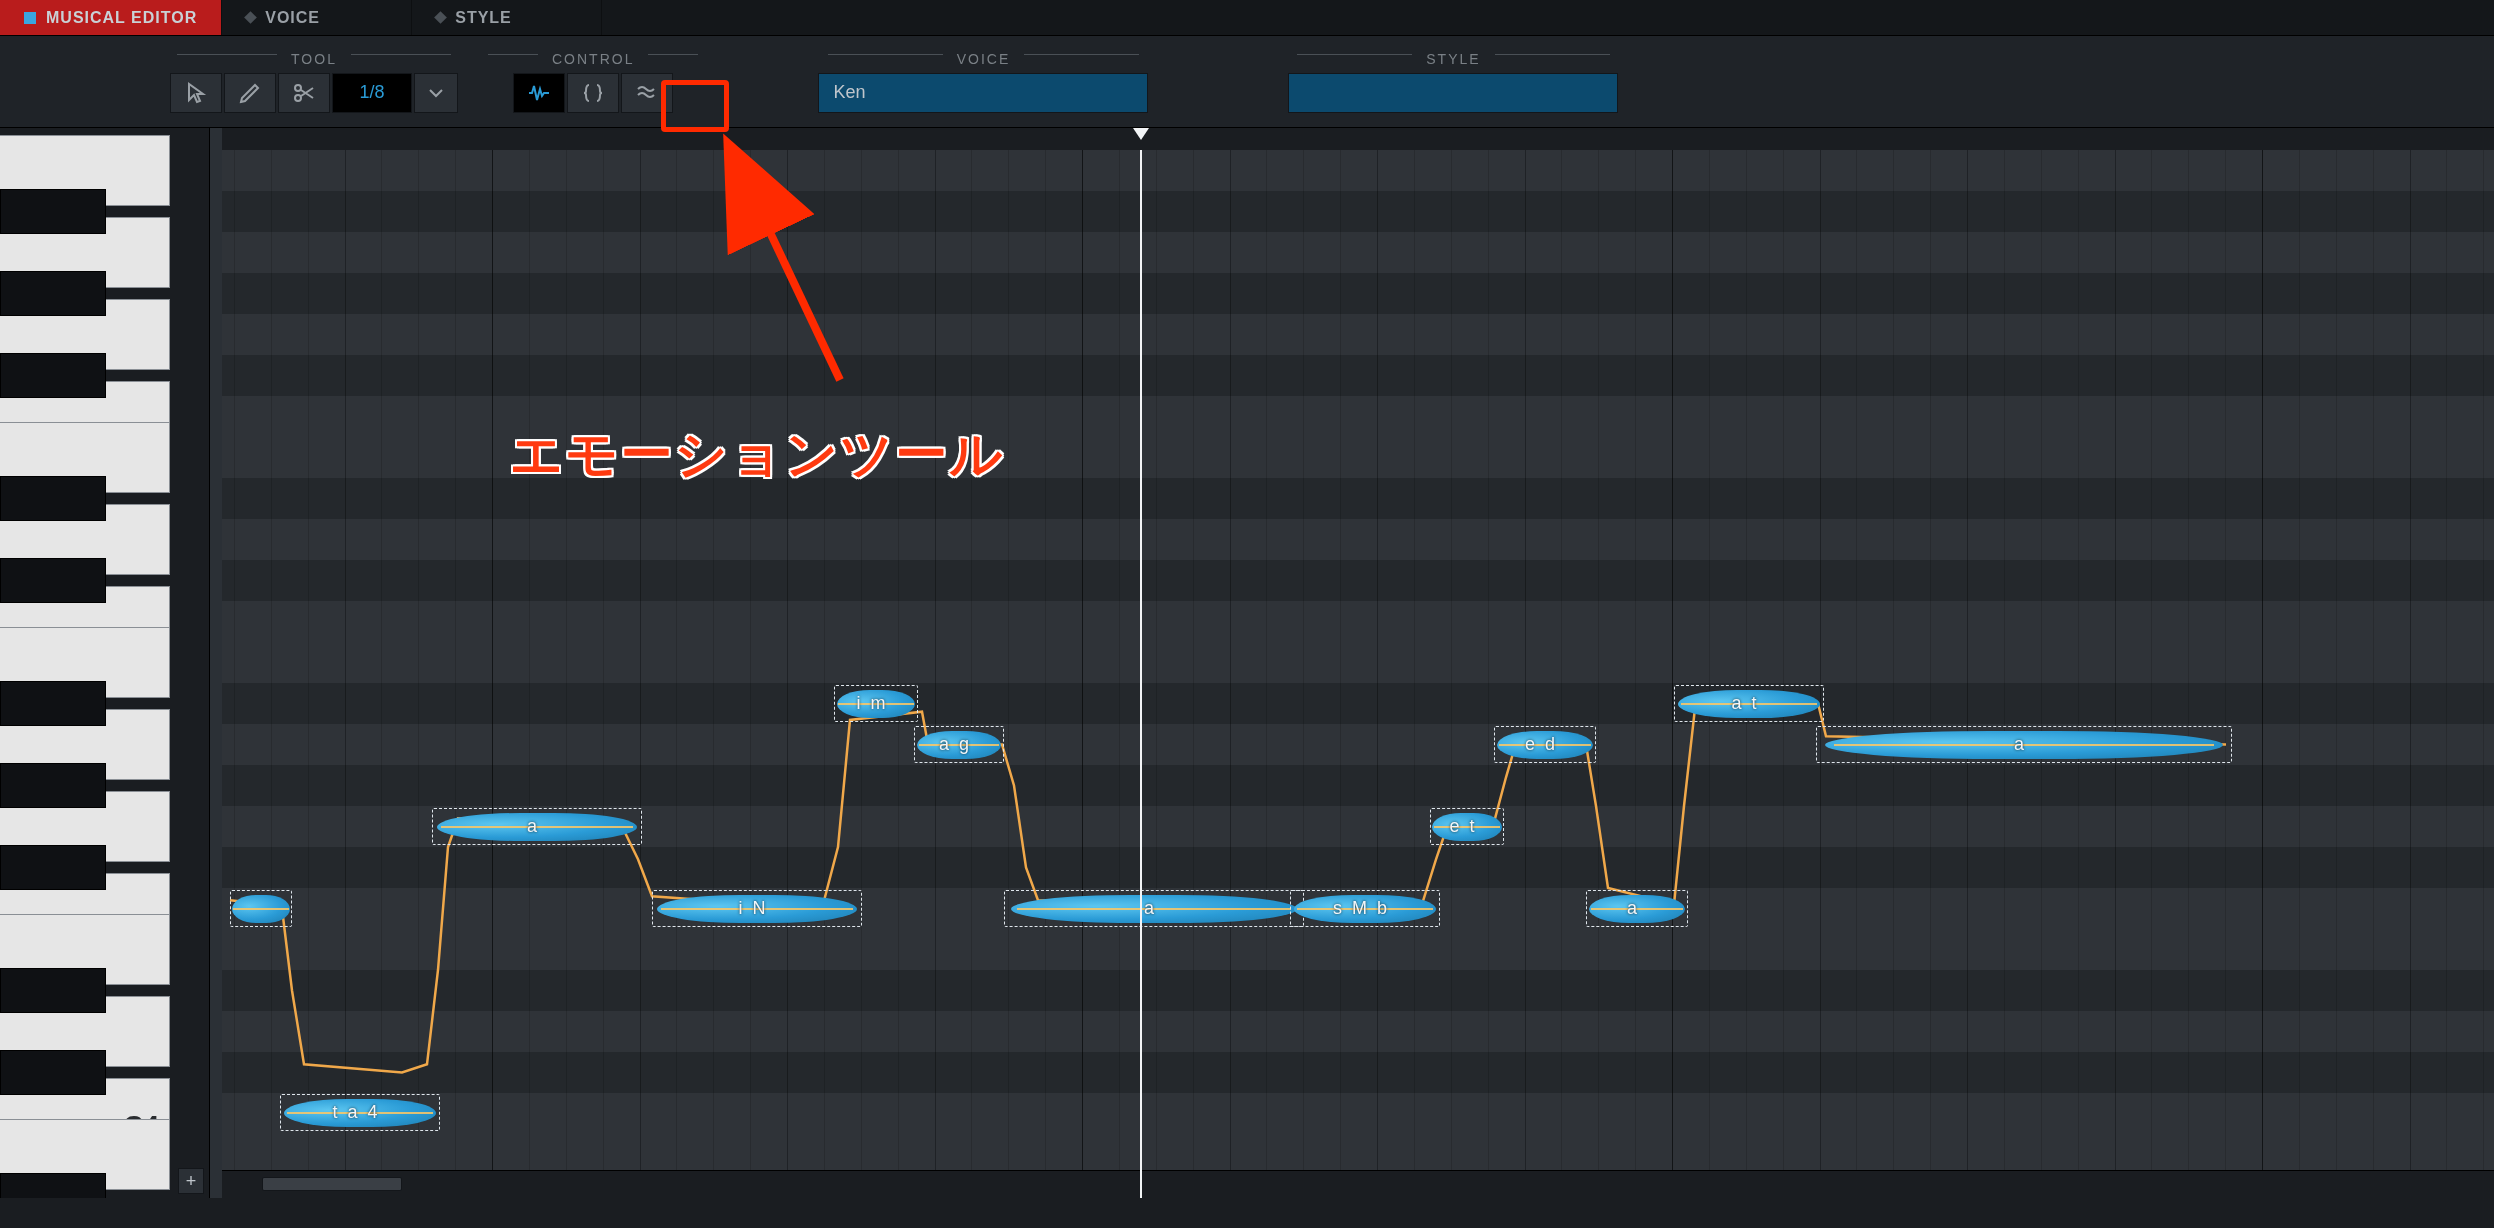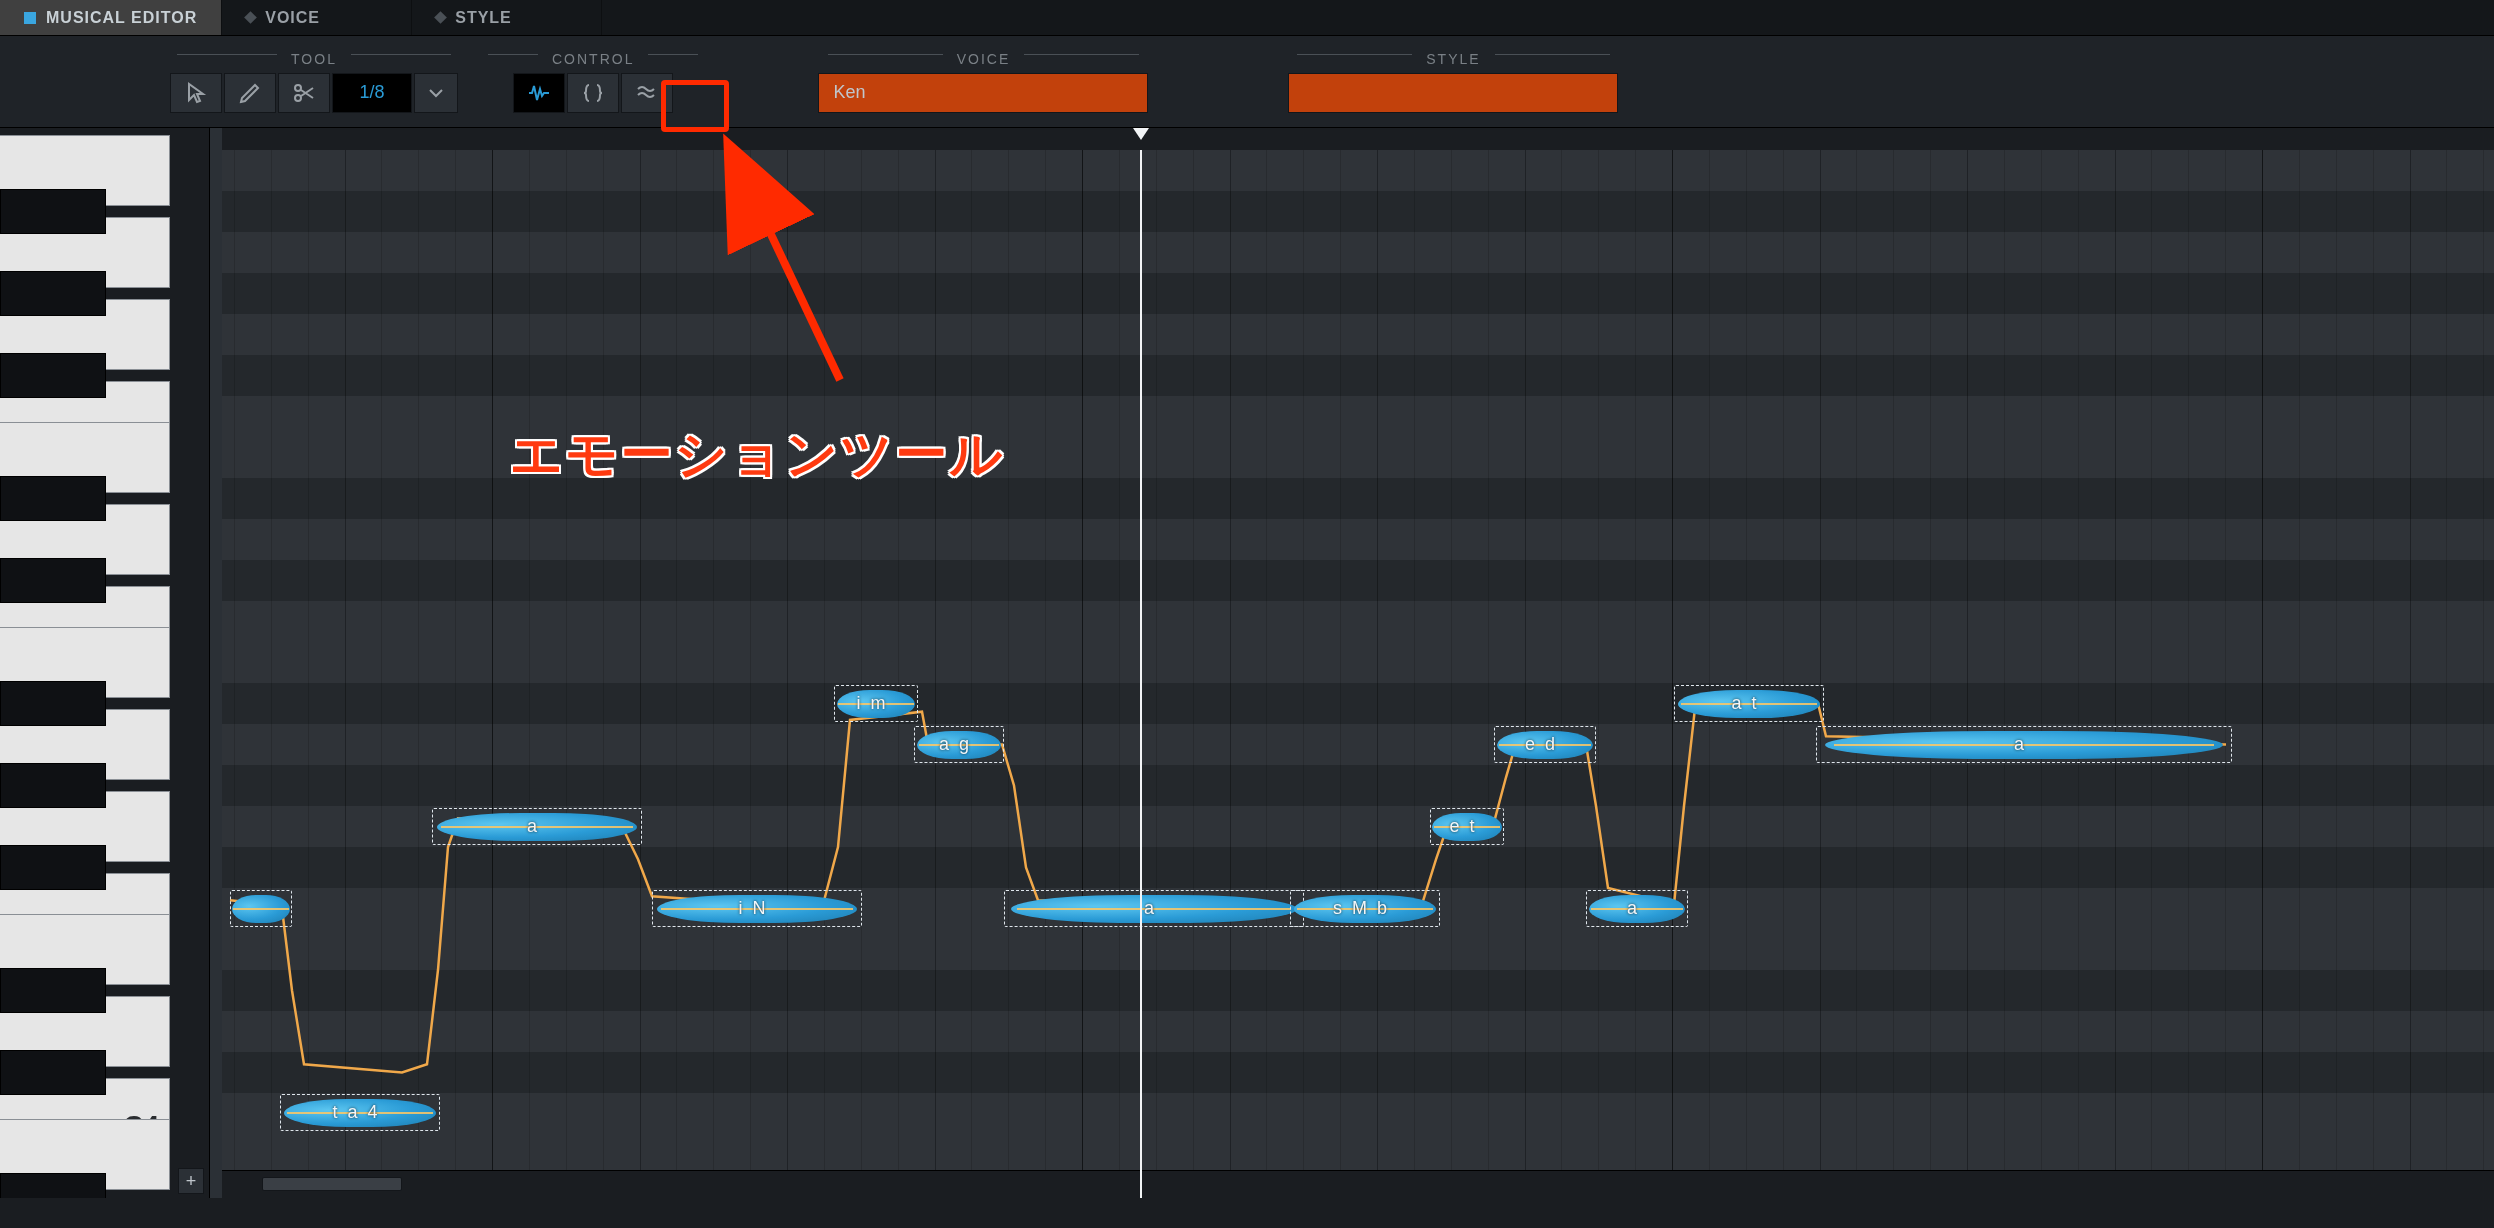--- a/index.html
+++ b/index.html
@@ -27,21 +27,21 @@
     gap: 10px;
     padding: 0 24px;
     min-width: 190px;
     color: #9aa0a6;
     font-size: 16px;
     font-weight: 600;
     letter-spacing: 1px;
     border-right: 1px solid #0d0f11;
     position: relative;
   }
-  .tab.active { background: #404040; color: #c9d1d6; }
+  .tab.active { background: #b91c1c; color: #c9d1d6; }
   .tab .dot {
     width: 12px; height: 12px; background: #2a9bd6;
   }
   .tab.active .dot { background: #3aa6e0; }
   .tab:not(.active) .dot { background:#4a5056; width:9px; height:9px; transform: rotate(45deg); }
 
   
   .toolbar {
     height: 92px;
     background: #1f2328;
@@ -84,21 +84,21 @@
     position: relative;
   }
   .btn.active {
     background: #000000;
     color: #2a9bd6;
   }
   .btn svg { width: 24px; height: 24px; stroke: currentColor; fill: none; stroke-width: 2; }
 
   .field {
     height: 40px;
-    background: #c2410c;
+    background: #0c4a6e;
     border: 1px solid #13161a;
     color: #c0c6cc;
     font-size: 18px;
     padding: 0 14px;
     display: flex;
     align-items: center;
   }
 
   
   #g-tool .group-label::before, #g-tool .group-label::after { width: 100px; }

